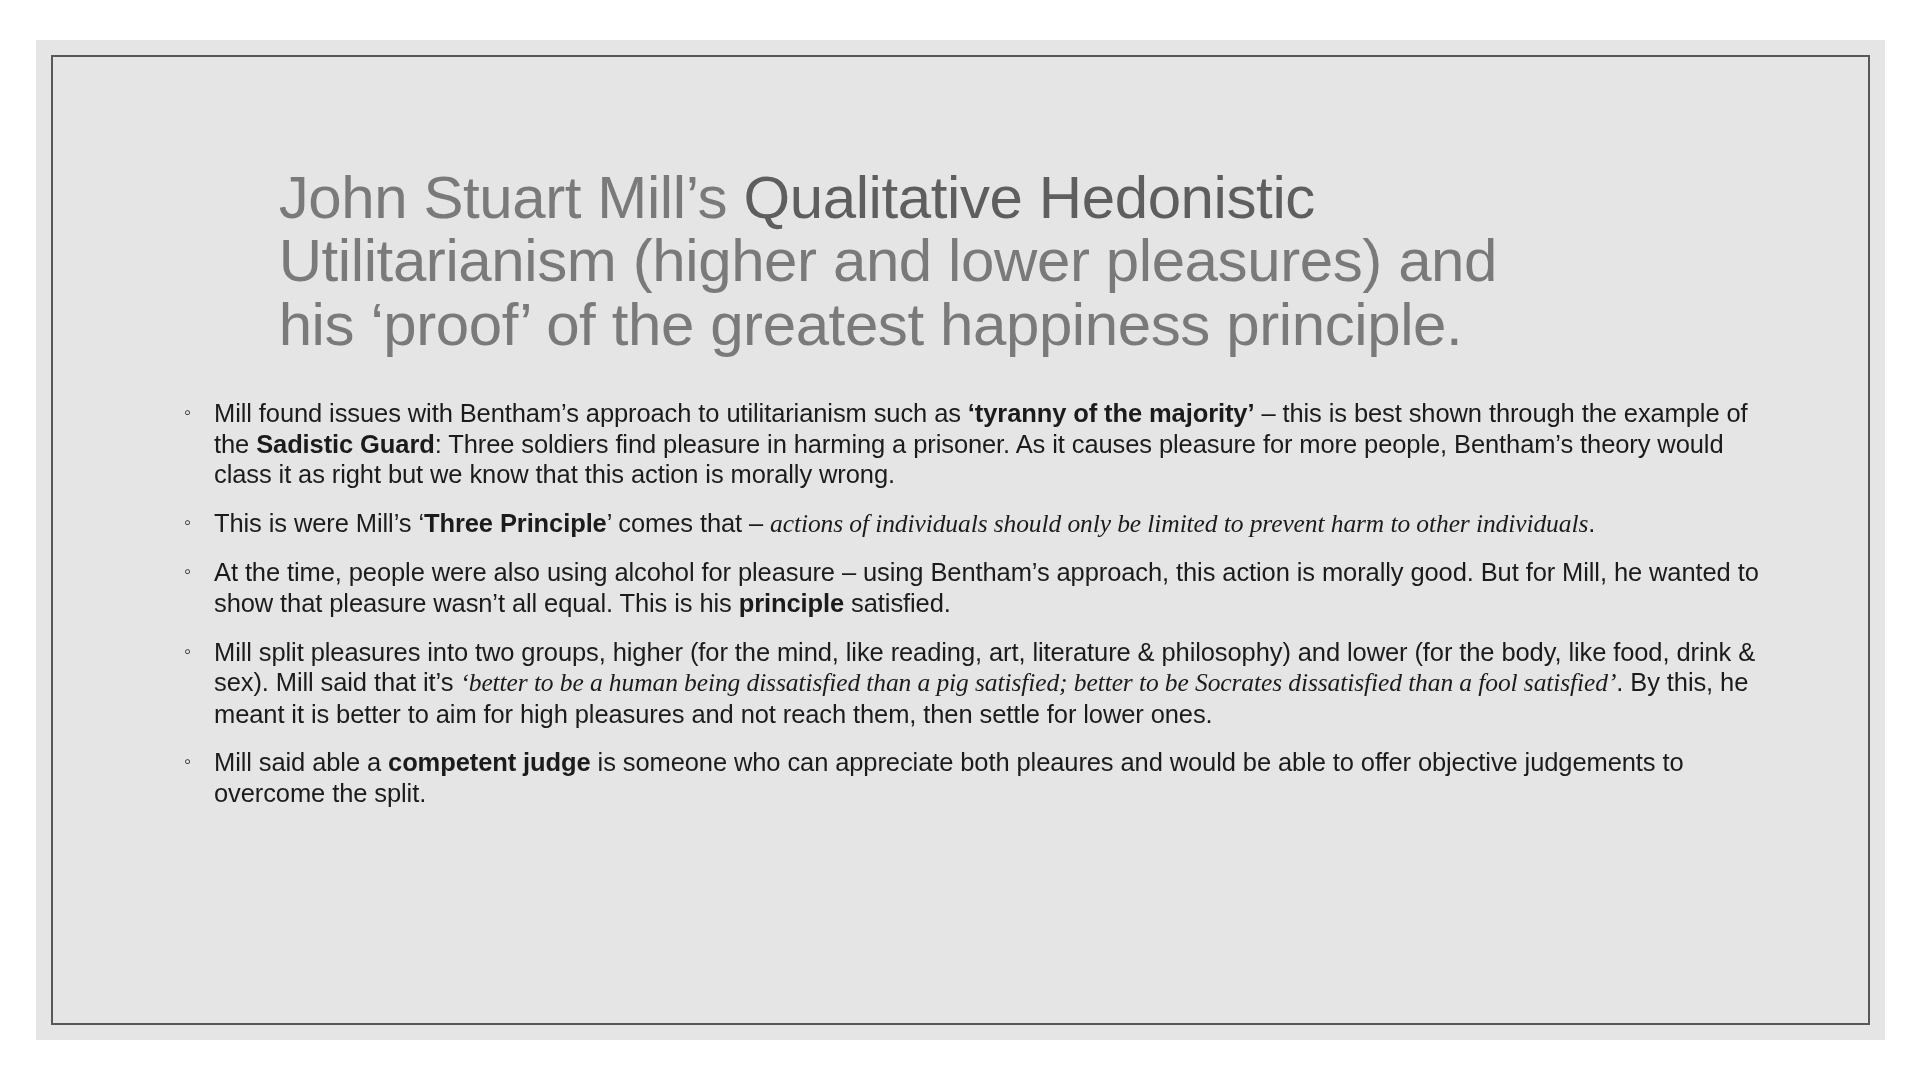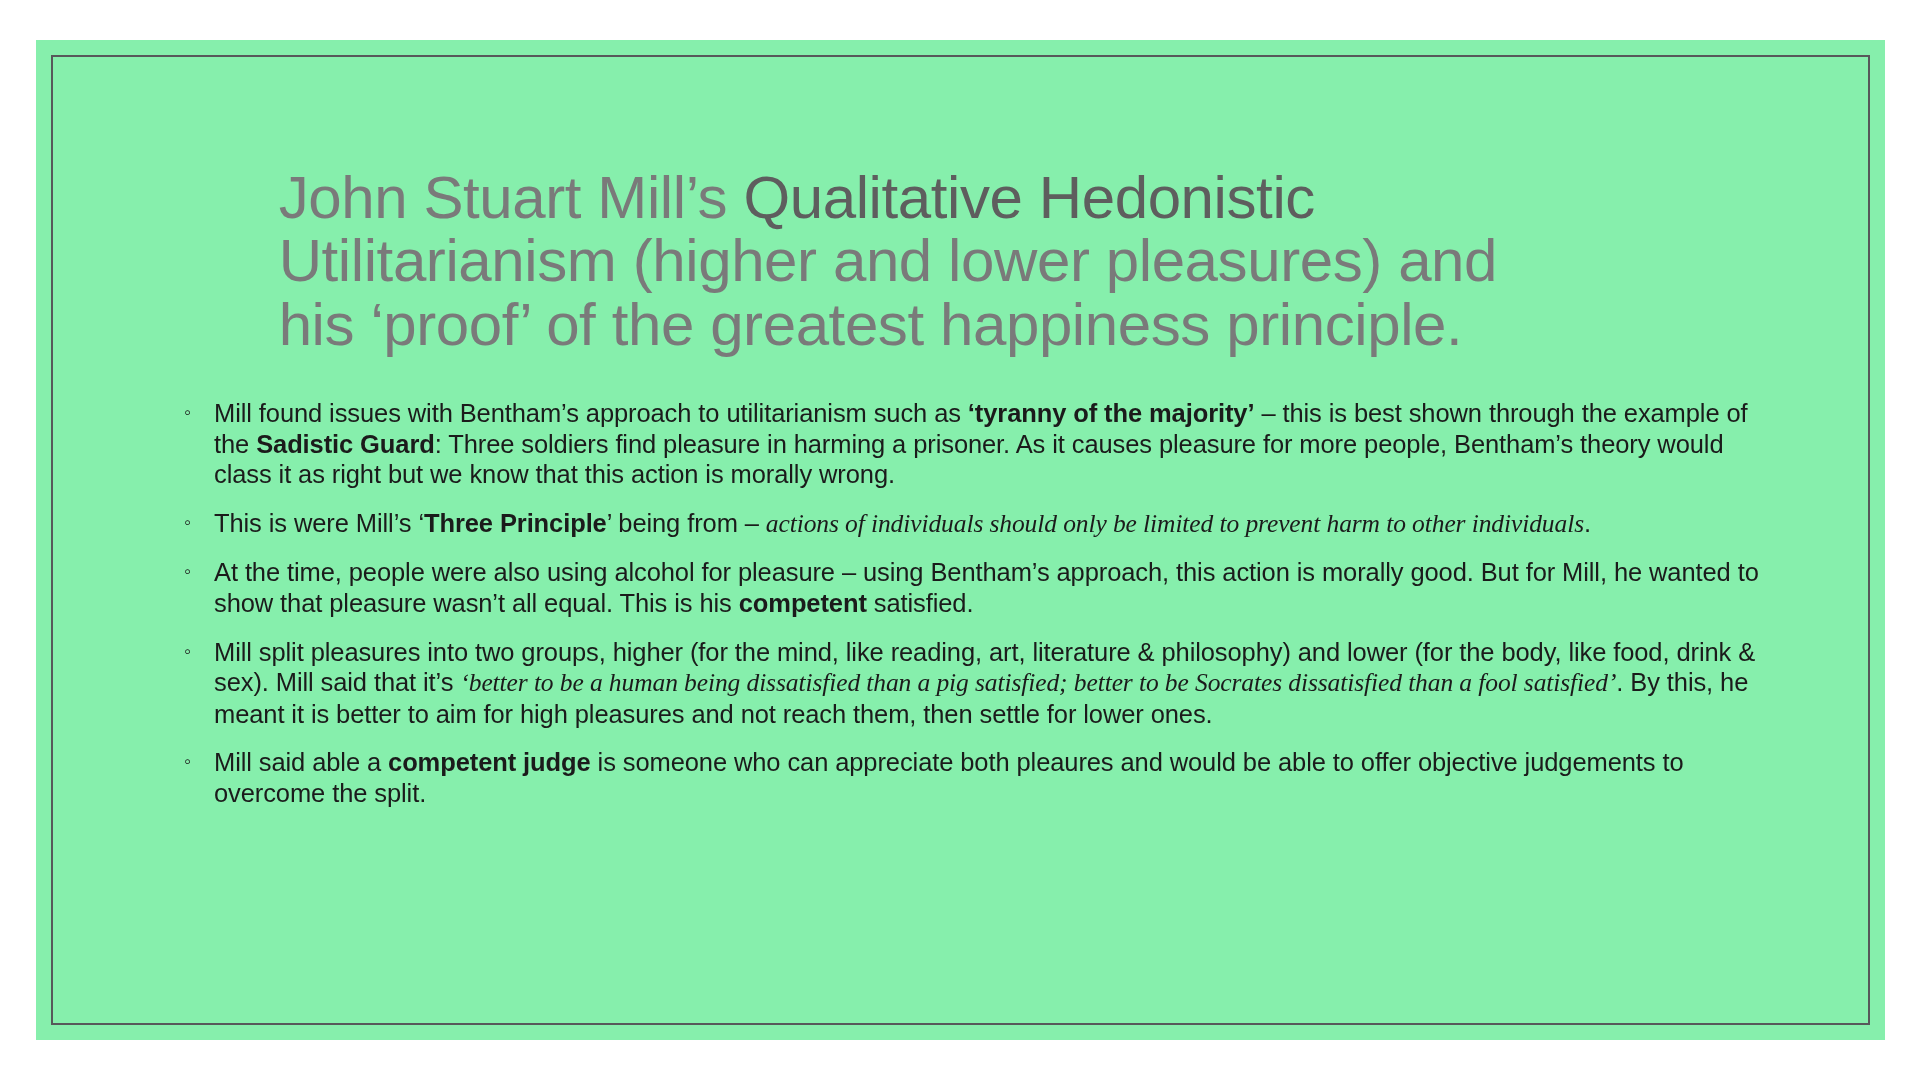--- a/index.html
+++ b/index.html
@@ -16,21 +16,21 @@
     -webkit-font-smoothing: antialiased;
   }
 
   
   .slide-canvas {
     position: absolute;
     left: 36px;
     top: 40px;
     width: 1849px;
     height: 1000px;
-    background: #86efac;
+    background: #e5e5e5;
     box-sizing: border-box;
   }
   .slide-inner-border {
     position: absolute;
     left: 15px;
     top: 15px;
     right: 15px;
     bottom: 15px;
     border: 2px solid #57585a;
     box-sizing: border-box;
@@ -108,25 +108,25 @@
   </div>
 
   <div class="body-block">
     <ul class="bullet-list">
         <li class="bullet-item">
           <span class="bullet-marker">◦</span>
           <span class="bullet-text"><span>Mill found issues with Bentham’s approach to utilitarianism such as </span><b>‘tyranny of the majority’</b><span> – this is best shown through the example of the </span><b>Sadistic Guard</b><span>: Three soldiers find pleasure in harming a prisoner. As it causes pleasure for more people, Bentham’s theory would class it as right but we know that this action is morally wrong.</span></span>
         </li>
         <li class="bullet-item">
           <span class="bullet-marker">◦</span>
-          <span class="bullet-text"><span>This is were Mill’s ‘</span><b>Three Principle</b><span>’ being from – </span><i>actions of individuals should only be limited to prevent harm to other individuals</i><span>.</span></span>
+          <span class="bullet-text"><span>This is were Mill’s ‘</span><b>Three Principle</b><span>’ comes that – </span><i>actions of individuals should only be limited to prevent harm to other individuals</i><span>.</span></span>
         </li>
         <li class="bullet-item">
           <span class="bullet-marker">◦</span>
-          <span class="bullet-text"><span>At the time, people were also using alcohol for pleasure – using Bentham’s approach, this action is morally good. But for Mill, he wanted to show that pleasure wasn’t all equal. This is his </span><b>competent</b><span> satisfied.</span></span>
+          <span class="bullet-text"><span>At the time, people were also using alcohol for pleasure – using Bentham’s approach, this action is morally good. But for Mill, he wanted to show that pleasure wasn’t all equal. This is his </span><b>principle</b><span> satisfied.</span></span>
         </li>
         <li class="bullet-item">
           <span class="bullet-marker">◦</span>
           <span class="bullet-text"><span>Mill split pleasures into two groups, higher (for the mind, like reading, art, literature &amp; philosophy) and lower (for the body, like food, drink &amp; sex). Mill said that it’s </span><i>‘better to be a human being dissatisfied than a pig satisfied; better to be Socrates dissatisfied than a fool satisfied’</i><span>. By this, he meant it is better to aim for high pleasures and not reach them, then settle for lower ones.</span></span>
         </li>
         <li class="bullet-item">
           <span class="bullet-marker">◦</span>
           <span class="bullet-text"><span>Mill said able a </span><b>competent judge</b><span> is someone who can appreciate both pleaures and would be able to offer objective judgements to overcome the split.</span></span>
         </li>
       </ul>

